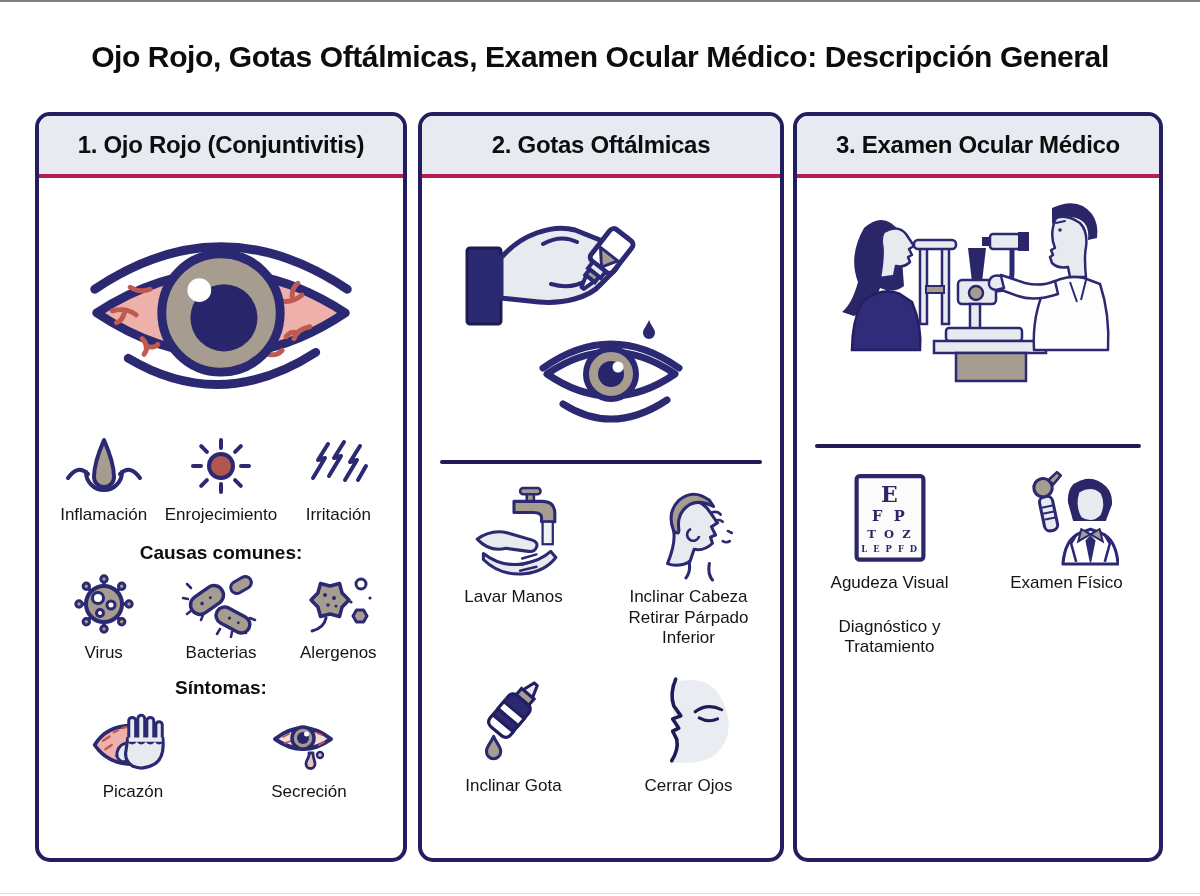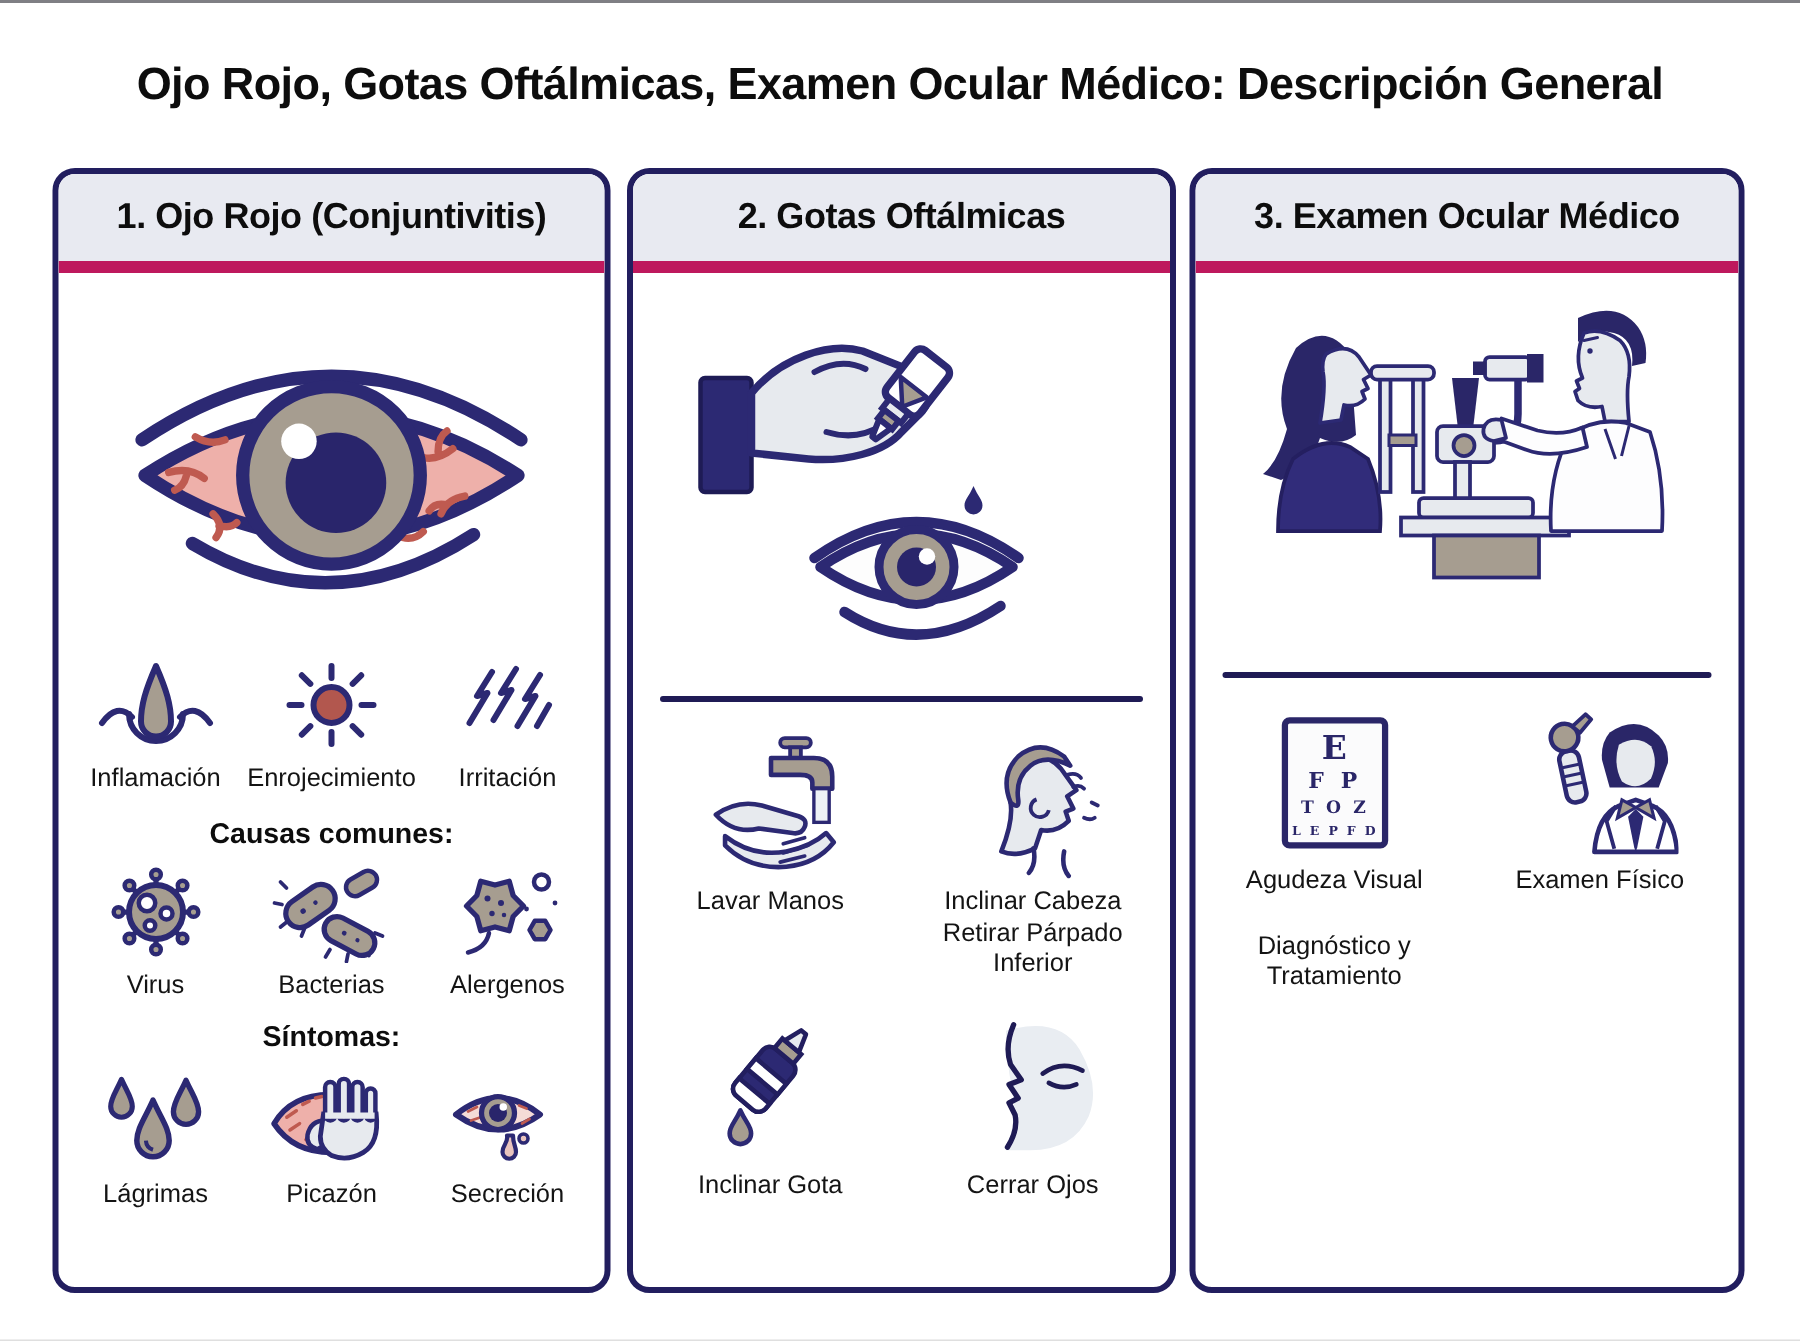--- a/index.html
+++ b/index.html
@@ -6,21 +6,21 @@
     font-family:"Liberation Sans",sans-serif;color:#111;}
   .edge-artifact-top{position:absolute;left:0;top:0;width:1200px;height:2px;background:#3a3a42;opacity:.65;}
   .edge-artifact-bottom{position:absolute;left:0;top:893px;width:1200px;height:1px;background:#c9c9c9;opacity:.6;}
   .title{position:absolute;left:0;top:40px;width:1200px;text-align:center;
     font-size:30px;font-weight:bold;letter-spacing:-0.4px;color:#0d0d0d;}
   .panel{position:absolute;top:112px;height:750px;border:4px solid #221e5f;border-radius:15px;
     background:#fff;box-sizing:border-box;overflow:hidden;}
   #panel-1{left:35px;width:372px;}
   #panel-2{left:418px;width:366px;}
   #panel-3{left:793px;width:370px;}
-  .panel-header{height:58px;background:#e8eaf1;border-bottom:8px solid #be185d;
+  .panel-header{height:58px;background:#e8eaf1;border-bottom:4px solid #be185d;
     display:flex;align-items:center;justify-content:center;
     font-size:24px;font-weight:bold;letter-spacing:-0.3px;color:#0d0d0d;}
   .panel-body{display:flex;flex-direction:column;align-items:center;}
   .hero{display:flex;justify-content:center;}
   .divider{height:4px;background:#1f1b55;border-radius:2px;width:90%;}
   .icon-row{display:flex;justify-content:space-around;width:100%;box-sizing:border-box;padding:0 6px;}
   .icon-cell{display:flex;flex-direction:column;align-items:center;flex:1;}
   .icon-box{display:flex;align-items:flex-end;justify-content:center;}
   .cell-label{font-size:17px;line-height:1.22;text-align:center;color:#141414;white-space:pre-line;margin-top:5px;}
   .section-heading{font-size:19px;font-weight:bold;color:#0d0d0d;text-align:right;}
@@ -189,39 +189,20 @@
             <polygon points="69,42 65.5,48.1 58.5,48.1 55,42 58.5,35.9 65.5,35.9" fill="#a69d90" stroke="#2c2973" stroke-width="3" stroke-linejoin="round"></polygon>
           </svg>
         </div>
         <div class="cell-label">Alergenos</div>
       </div>
     </div>
 
     <div class="section-heading" style="margin-top:14px;">Síntomas:</div>
 
     <div class="icon-row" style="margin-top:8px;">
-      <div class="icon-cell">
-        <div class="icon-box" style="height:70px;">
-          <svg width="84" height="66" viewBox="0 0 80 66">
-            <g fill="#a69d90" stroke="#2c2973" stroke-linejoin="round">
-              <g transform="translate(17,19) scale(0.9)" stroke-width="3.8">
-                <path d="M0,-16 C-4,-7 -8,-2 -8,4 a8,8 0 0 0 16,0 C8,-2 4,-7 0,-16 Z"></path>
-              </g>
-              <g transform="translate(60,22) scale(1.05)" stroke-width="3.4">
-                <path d="M0,-16 C-4,-7 -8,-2 -8,4 a8,8 0 0 0 16,0 C8,-2 4,-7 0,-16 Z"></path>
-              </g>
-              <g transform="translate(38,40) scale(1.35)" stroke-width="2.7">
-                <path d="M0,-16 C-4,-7 -8,-2 -8,4 a8,8 0 0 0 16,0 C8,-2 4,-7 0,-16 Z"></path>
-                <path d="M-3.5,4 a5,5 0 0 0 3.5,4.5" fill="none" stroke-width="2"></path>
-              </g>
-            </g>
-          </svg>
-        </div>
-        <div class="cell-label">Lágrimas</div>
-      </div>
       <div class="icon-cell">
         <div class="icon-box" style="height:70px;">
           <svg width="88" height="66" viewBox="0 0 80 62">
             <path d="M4,32 Q16,12 44,14 L40,50 Q16,50 4,32 Z" fill="#eeb0aa" stroke="#2c2973" stroke-width="3.5" stroke-linejoin="round"></path>
             <g stroke="#bf5a50" stroke-width="2.2" stroke-linecap="round">
               <line x1="12" y1="28" x2="18" y2="24"></line>
                 <line x1="14" y1="36" x2="20" y2="32"></line>
               <line x1="22" y1="20" x2="26" y2="18"></line>
                 <line x1="24" y1="42" x2="29" y2="38"></line>
               <line x1="30" y1="16" x2="34" y2="15"></line>

